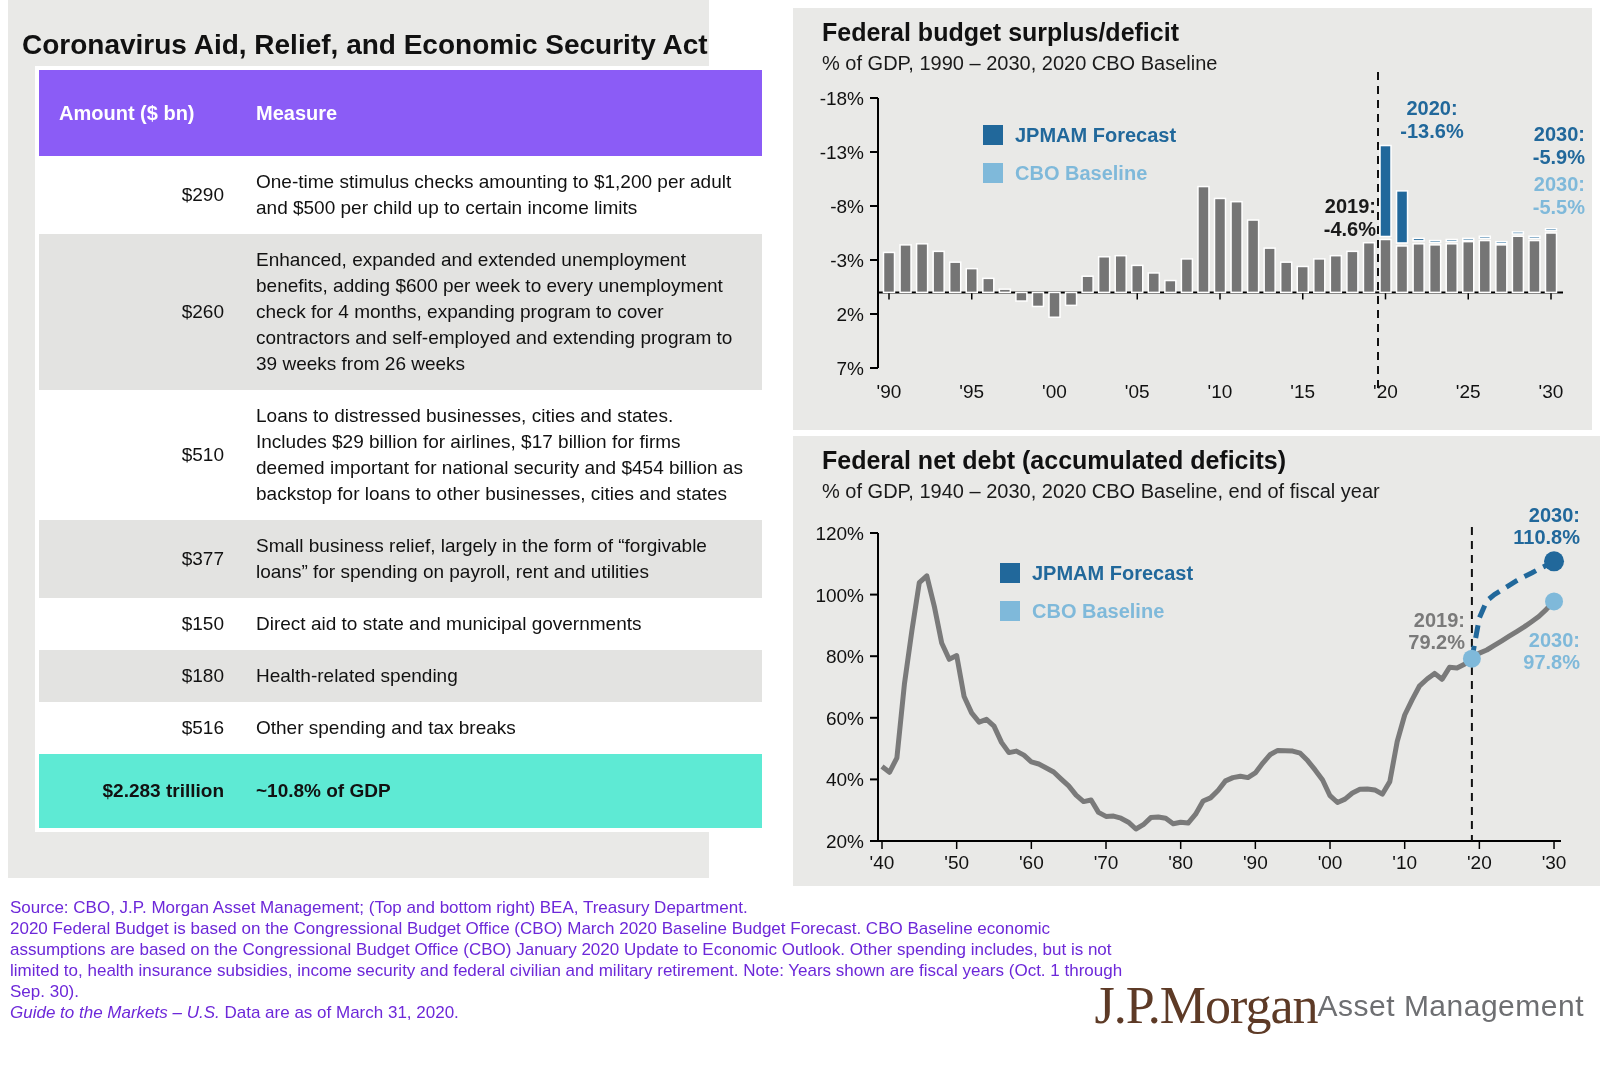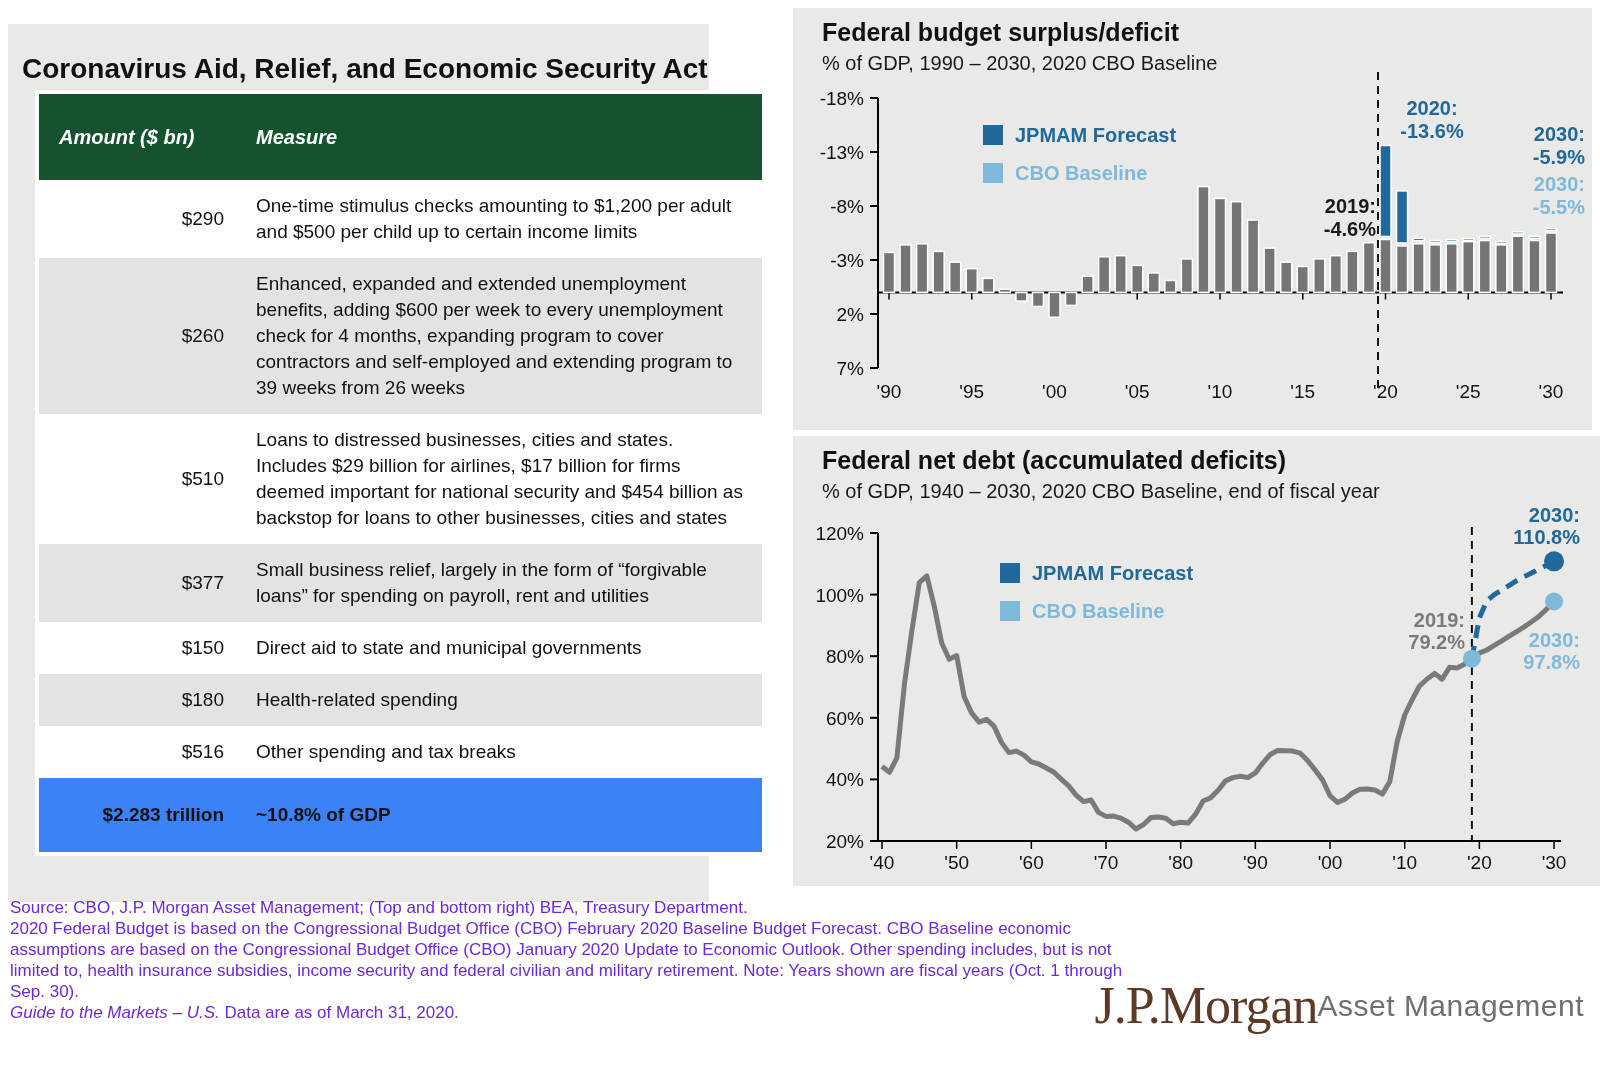--- a/index.html
+++ b/index.html
@@ -1,34 +1,34 @@
 <!DOCTYPE html>
 <html><head>
 <meta charset="utf-8">
 <style>
   html,body { margin:0; padding:0; background:#ffffff; font-family:"Liberation Sans", sans-serif; }
   .page { position:relative; width:1600px; height:1089px; background:#ffffff; overflow:hidden; }
 
   .panel { position:absolute; background:#E9E9E7; }
-  #left-panel   { left:8px;   top:24px;   width:701px; height:878px; }
+  #left-panel   { left:8px;   top:0;   width:701px; height:878px; }
   #budget-panel { left:793px; top:8px;   width:799px; height:422px; }
   #debt-panel   { left:793px; top:436px; width:799px; height:450px;padding-left:38px; }
 
   .page-title { position:absolute; left:14px; top:10px; font-size:28px; font-weight:bold; color:#111; white-space:nowrap; }
 
   .table-wrap { position:absolute; left:27px; top:66px; width:731px; background:#ffffff; padding:4px; box-sizing:border-box; }
   table.cares { border-collapse:collapse; width:100%; font-size:19px; color:#111; table-layout:fixed; }
-  table.cares th { background:#14532d; color:#ffffff; font-weight:bold; text-align:left; height:84px; vertical-align:middle; font-size:20px;font-style:italic; }
+  table.cares th { background:#8b5cf6; color:#ffffff; font-weight:bold; text-align:left; height:84px; vertical-align:middle; font-size:20px; }
   th.amount-col { width:192px; padding-left:20px; }
   th.measure-col { padding-left:4px; }
   td { vertical-align:middle; line-height:26px; }
   td.amount { text-align:right; padding:13px 28px 13px 4px; white-space:nowrap; }
   td.measure { padding:13px 16px 13px 4px; }
   tr.alt { background:#E3E3E1; }
-  tr.total-row { background:#3b82f6; font-weight:bold;padding-left:16px; }
+  tr.total-row { background:#5eead4; font-weight:bold;padding-left:16px; }
   tr.total-row td { padding-top:24px; padding-bottom:24px; }
 
   .chart-title { position:absolute; left:29px; top:10px; margin:0; font-size:25px; font-weight:bold; color:#111; white-space:nowrap; }
   .chart-sub   { position:absolute; left:29px; top:44px; font-size:20px; color:#1a1a1a; white-space:nowrap; }
   .chart-svg   { position:absolute; left:0; top:0; overflow:visible; }
   svg text { font-family:"Liberation Sans", sans-serif; }
 
   #footer { position:absolute; left:10px; top:897px; width:1280px; font-size:17px; line-height:21px; color:#6d28d9; }
   #footer .gtm-italic { font-style:italic; }
 
@@ -261,21 +261,21 @@
         <text x="672" y="213" text-anchor="end" font-size="20" font-weight="bold" fill="#7A7A7A">79.2%</text>
         <text x="787" y="86" text-anchor="end" font-size="20" font-weight="bold" fill="#21689B">2030:</text>
         <text x="787" y="108" text-anchor="end" font-size="20" font-weight="bold" fill="#21689B">110.8%</text>
         <text x="787" y="211" text-anchor="end" font-size="20" font-weight="bold" fill="#7FB9DA">2030:</text>
         <text x="787" y="233" text-anchor="end" font-size="20" font-weight="bold" fill="#7FB9DA">97.8%</text>
       </svg>
   </section>
 
   <footer id="footer">
     <div>Source: CBO, J.P. Morgan Asset Management; (Top and bottom right) BEA, Treasury Department.</div>
-    <div>2020 Federal Budget is based on the Congressional Budget Office (CBO) February 2020 Baseline Budget Forecast. CBO Baseline economic</div>
+    <div>2020 Federal Budget is based on the Congressional Budget Office (CBO) March 2020 Baseline Budget Forecast. CBO Baseline economic</div>
     <div>assumptions are based on the Congressional Budget Office (CBO) January 2020 Update to Economic Outlook. Other spending includes, but is not</div>
     <div>limited to, health insurance subsidies, income security and federal civilian and military retirement. Note: Years shown are fiscal years (Oct. 1 through</div>
     <div>Sep. 30).</div>
     <div><span class="gtm-italic">Guide to the Markets – U.S.</span><span> Data are as of March 31, 2020.</span></div>
   </footer>
 
   <div id="logo">
     <div class="logo-main">J.P.Morgan</div>
     <div class="logo-rule"></div>
     <div class="logo-sub">Asset Management</div>

